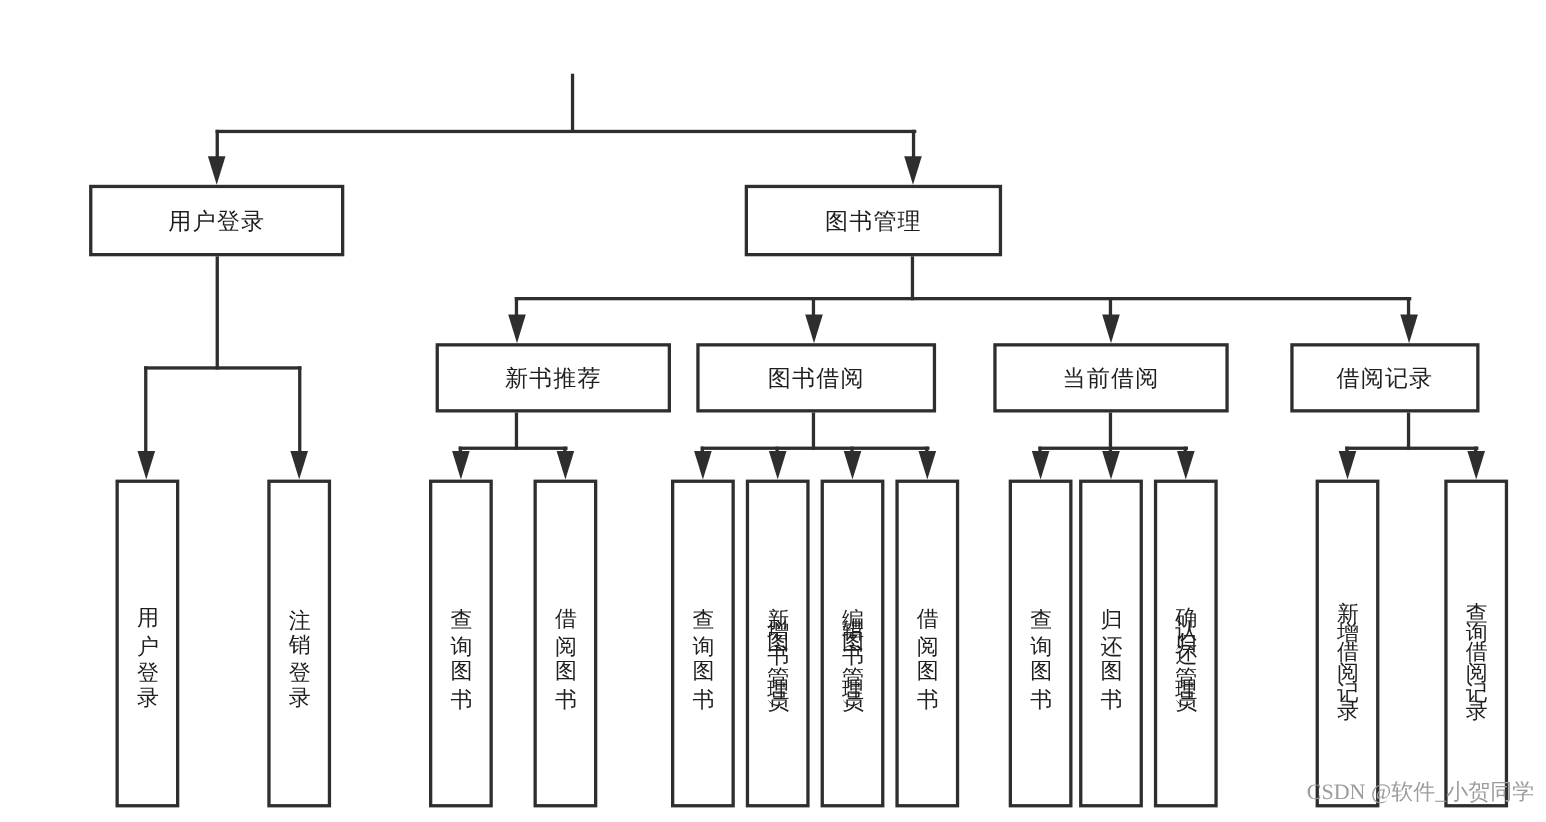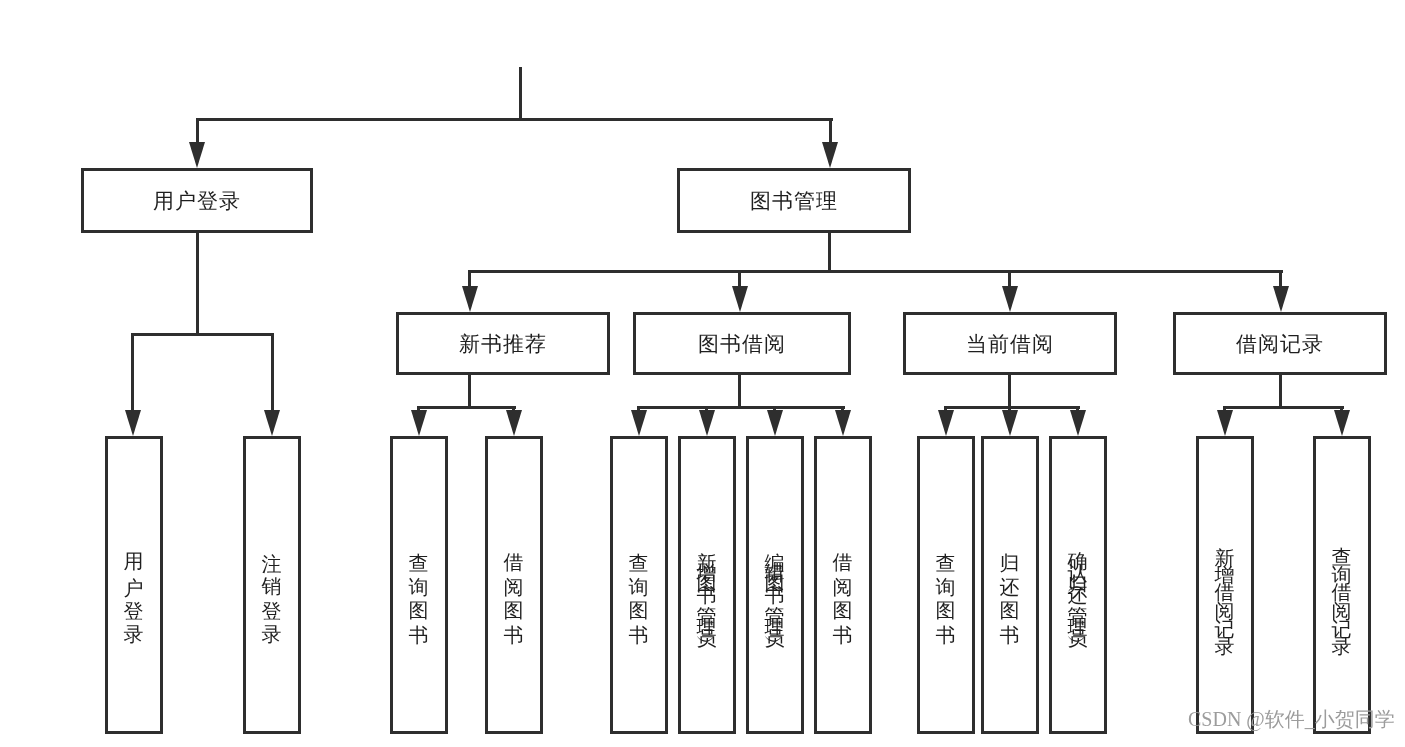--- a/index.html
+++ b/index.html
@@ -70,21 +70,21 @@
   </div>
 
   <div class="box hnode" style="left:633px;top:312px;width:218px;height:63px;">
     <span>图书借阅</span>
   </div>
 
   <div class="box hnode" style="left:903px;top:312px;width:214px;height:63px;justify-content:center;">
     <span>当前借阅</span>
   </div>
 
-  <div class="box hnode" style="left:1173px;top:312px;width:214px;height:63px;">
+  <div class="box hnode" style="left:1173px;top:312px;width:172px;height:63px;">
     <span>借阅记录</span>
   </div>
 
   <div class="box leaf sp-wide" style="left:105px;">
     <span class="vtext">用户登录</span>
   </div>
 
   <div class="box leaf sp-wide" style="left:243px;">
     <span class="vtext">注销登录</span>
   </div>

